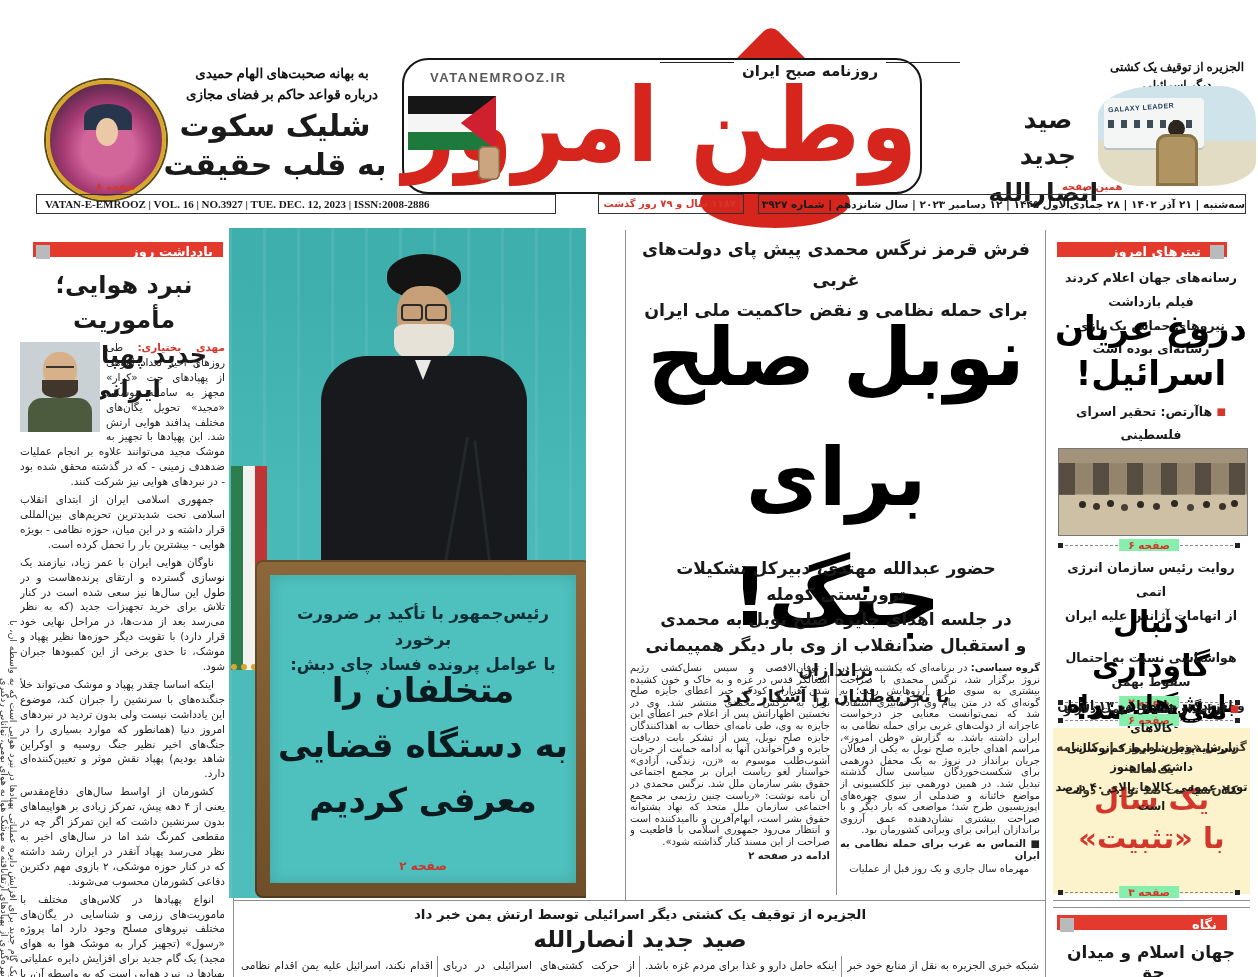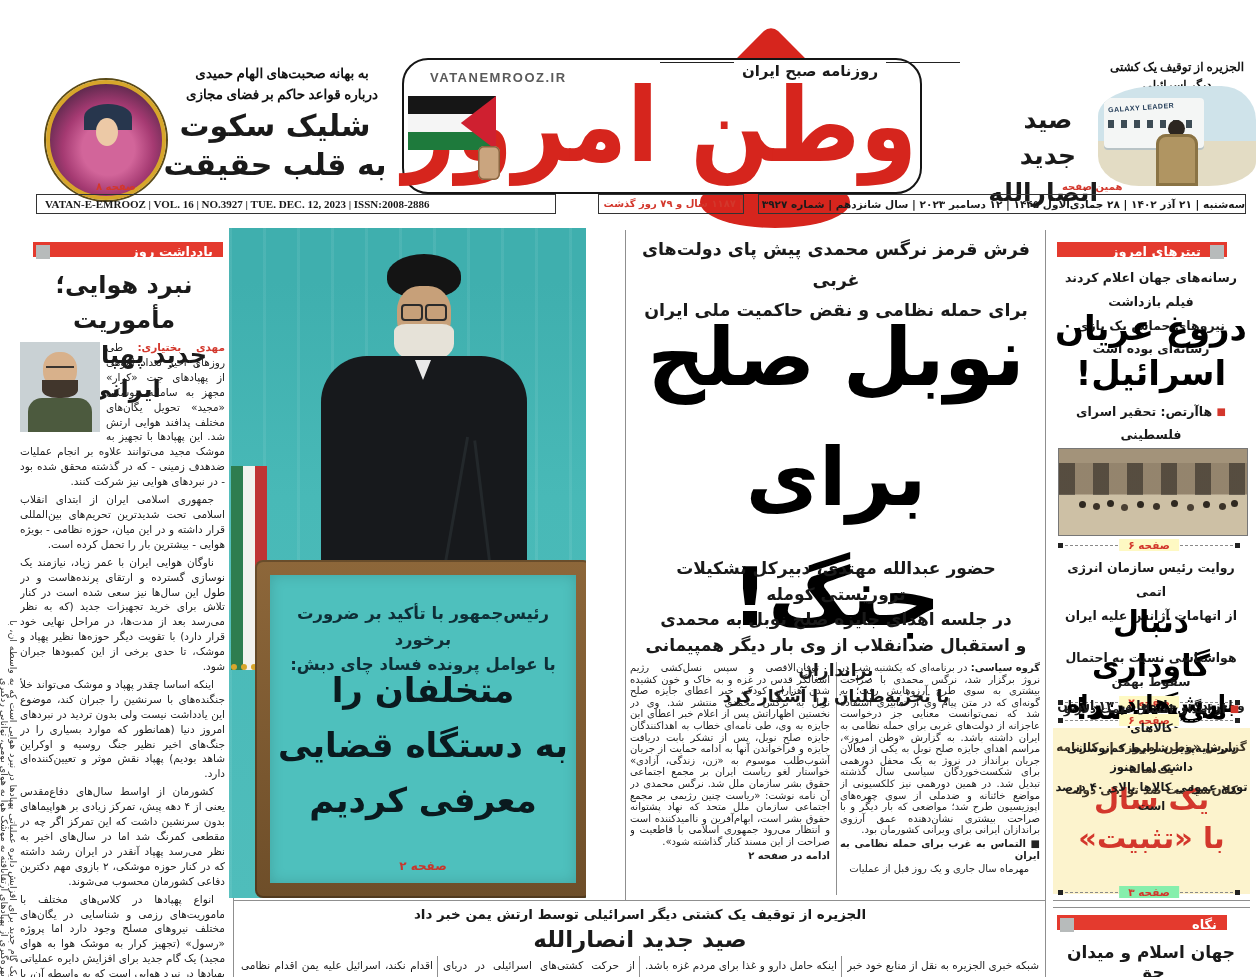--- a/index.html
+++ b/index.html
@@ -49,21 +49,21 @@
         font-size:11px;line-height:18px;white-space:nowrap;overflow:hidden;}
   
   .secbar{position:absolute;height:15px;background:#e43a2e;}
   .secbar .txt{position:absolute;top:0;line-height:20px;color:#fff;font-size:13px;font-weight:bold;}
   .gsq{position:absolute;top:3px;width:14px;height:14px;background:#b7bbbb;}
   
   .pref{position:absolute;height:12px;}
   .pref .ln{position:absolute;left:2px;right:2px;top:6px;border-top:1px dashed #8a8a8a;}
   .pref .sq{position:absolute;top:4px;width:5px;height:5px;background:#222;}
   .pref .sq.l{left:0}.pref .sq.r{right:0}
-  .pref .lbl{position:absolute;left:50%;transform:translateX(-50%);top:0;background:#fef9c3;
+  .pref .lbl{position:absolute;left:50%;transform:translateX(-50%);top:0;background:#86efac;
         padding:0 9px;color:#d3372c;font-size:10.5px;font-weight:bold;line-height:12px;white-space:nowrap;}
   .pref.on-yellow .lbl{background:#86efac;}
   
   .main-photo{position:absolute;left:229px;top:228px;width:357px;height:670px;overflow:hidden;
         background:linear-gradient(180deg,#3fafae 0 8%,#48b9b7 40%,#4fbdbb 100%);}
   .wall-stripes{position:absolute;inset:0;background:repeating-linear-gradient(90deg,rgba(255,255,255,.07) 0 3px,transparent 3px 34px);}
   .iran-flag{position:absolute;left:2px;top:238px;width:36px;height:198px;
         background:linear-gradient(90deg,#2e7d4f 0 33%,#f2f2ee 33% 66%,#bf3434 66% 100%);
         border-bottom:6px dotted #d7a62b;}
   .turban{position:absolute;left:158px;top:26px;width:74px;height:44px;border-radius:50% 50% 42% 42%;background:#141414;}

